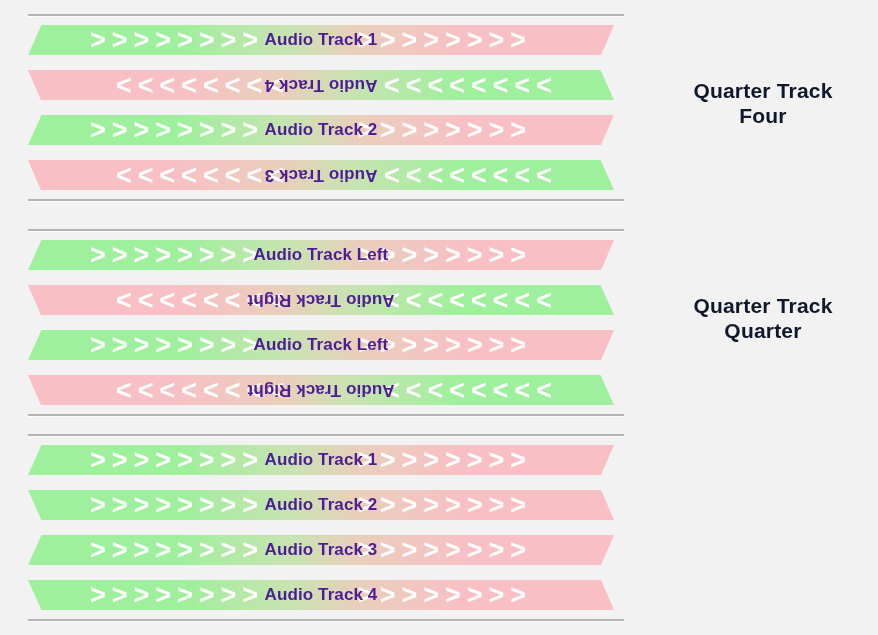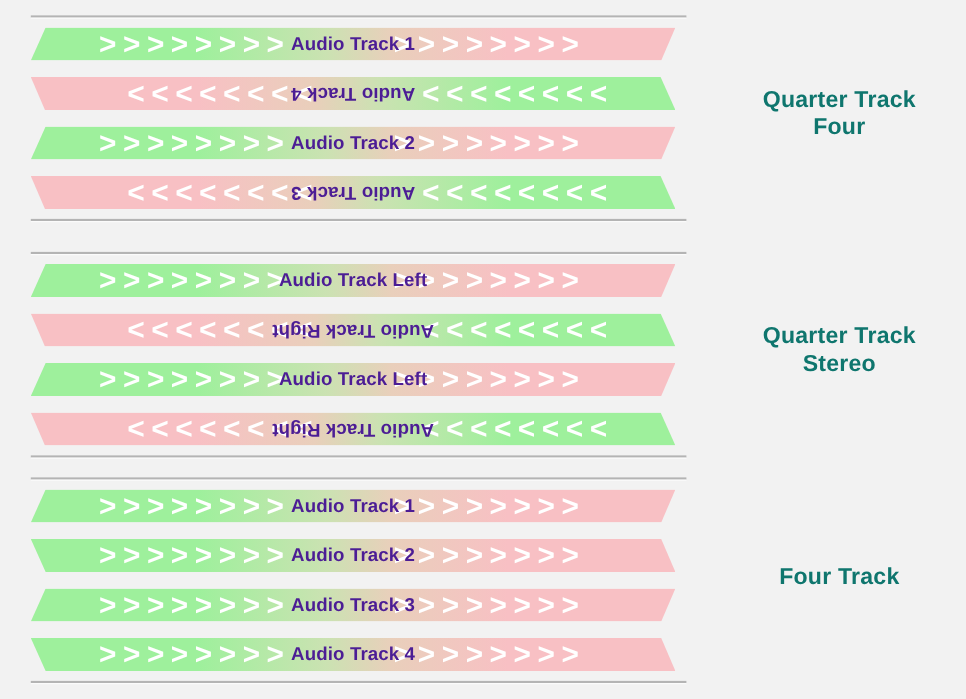--- a/index.html
+++ b/index.html
@@ -24,21 +24,21 @@
     left: 28px;
     width: 600px;
   }
   .group-label {
     position: absolute;
     left: 648px;
     width: 230px;
     text-align: center;
     font-size: 21px;
     font-weight: bold;
-    color: #0f766e;
+    color: #0f172a;
     line-height: 1.18;
     letter-spacing: 0.2px;
   }
 
   
   .rule {
     position: absolute;
     left: 28px;
     width: 596px;
     height: 3px;
@@ -205,21 +205,21 @@
         </div>
         <div class="track-label">Audio Track Right</div>
       </div>
     </div>
     <div class="rule" style="top: 414px;">
       <div class="rule-dark"></div>
       <div class="rule-light"></div>
     </div>
     <div class="group-label" style="top: 294px;">
       <div>Quarter Track</div>
-      <div>Stereo</div>
+      <div>Quarter</div>
     </div>
     <div class="rule" style="top: 434px;">
       <div class="rule-dark"></div>
       <div class="rule-light"></div>
     </div>
     <div class="group-tracks" style="top: 445px; height: 180px;">
       <div class="track skew-a" style="top: 0px;">
         <div class="track-body">
           <div class="chev chev-left">&gt;&gt;&gt;&gt;&gt;&gt;&gt;&gt;</div>
           <div class="chev chev-right">&gt;&gt;&gt;&gt;&gt;&gt;&gt;&gt;</div>
@@ -245,16 +245,13 @@
           <div class="chev chev-left">&gt;&gt;&gt;&gt;&gt;&gt;&gt;&gt;</div>
           <div class="chev chev-right">&gt;&gt;&gt;&gt;&gt;&gt;&gt;&gt;</div>
         </div>
         <div class="track-label">Audio Track 4</div>
       </div>
     </div>
     <div class="rule" style="top: 619px;">
       <div class="rule-dark"></div>
       <div class="rule-light"></div>
     </div>
-    <div class="group-label" style="top: 513px;">
-      <div>Four Track</div>
-    </div>
   </div>
 
 </body></html>

